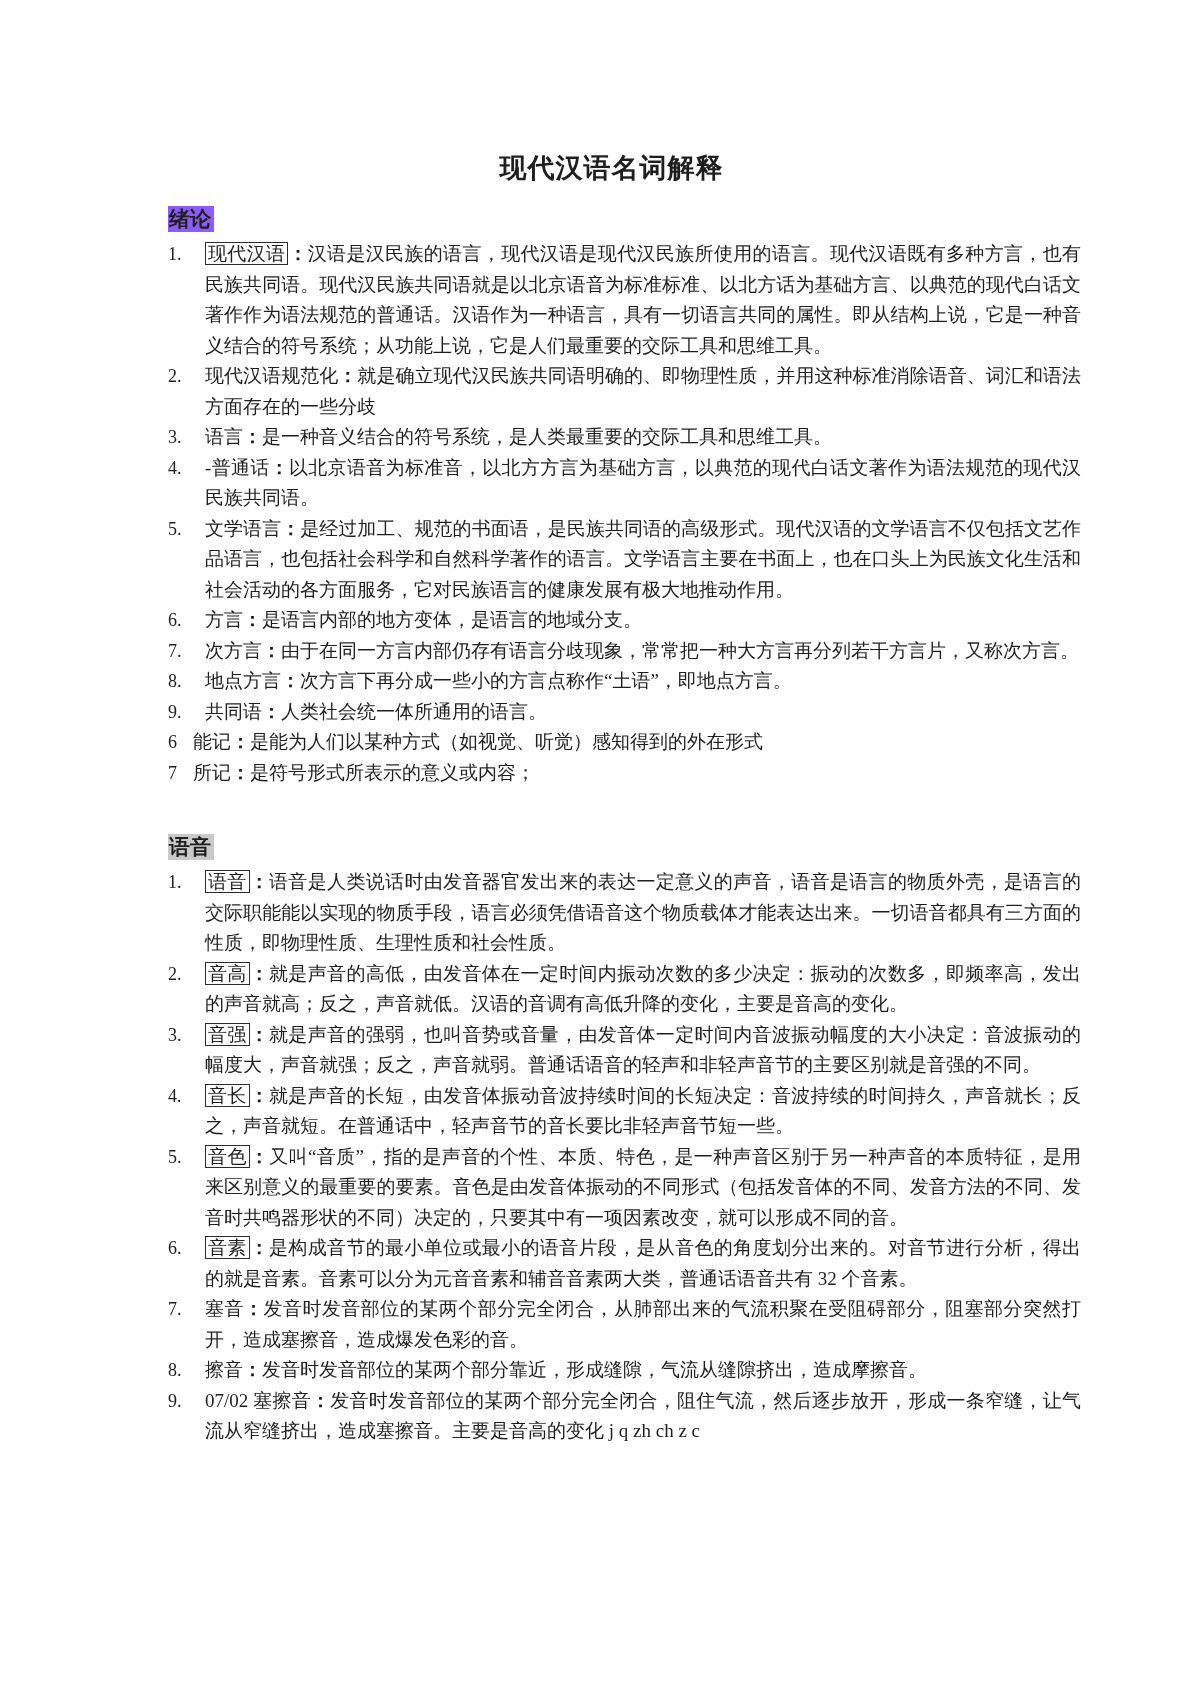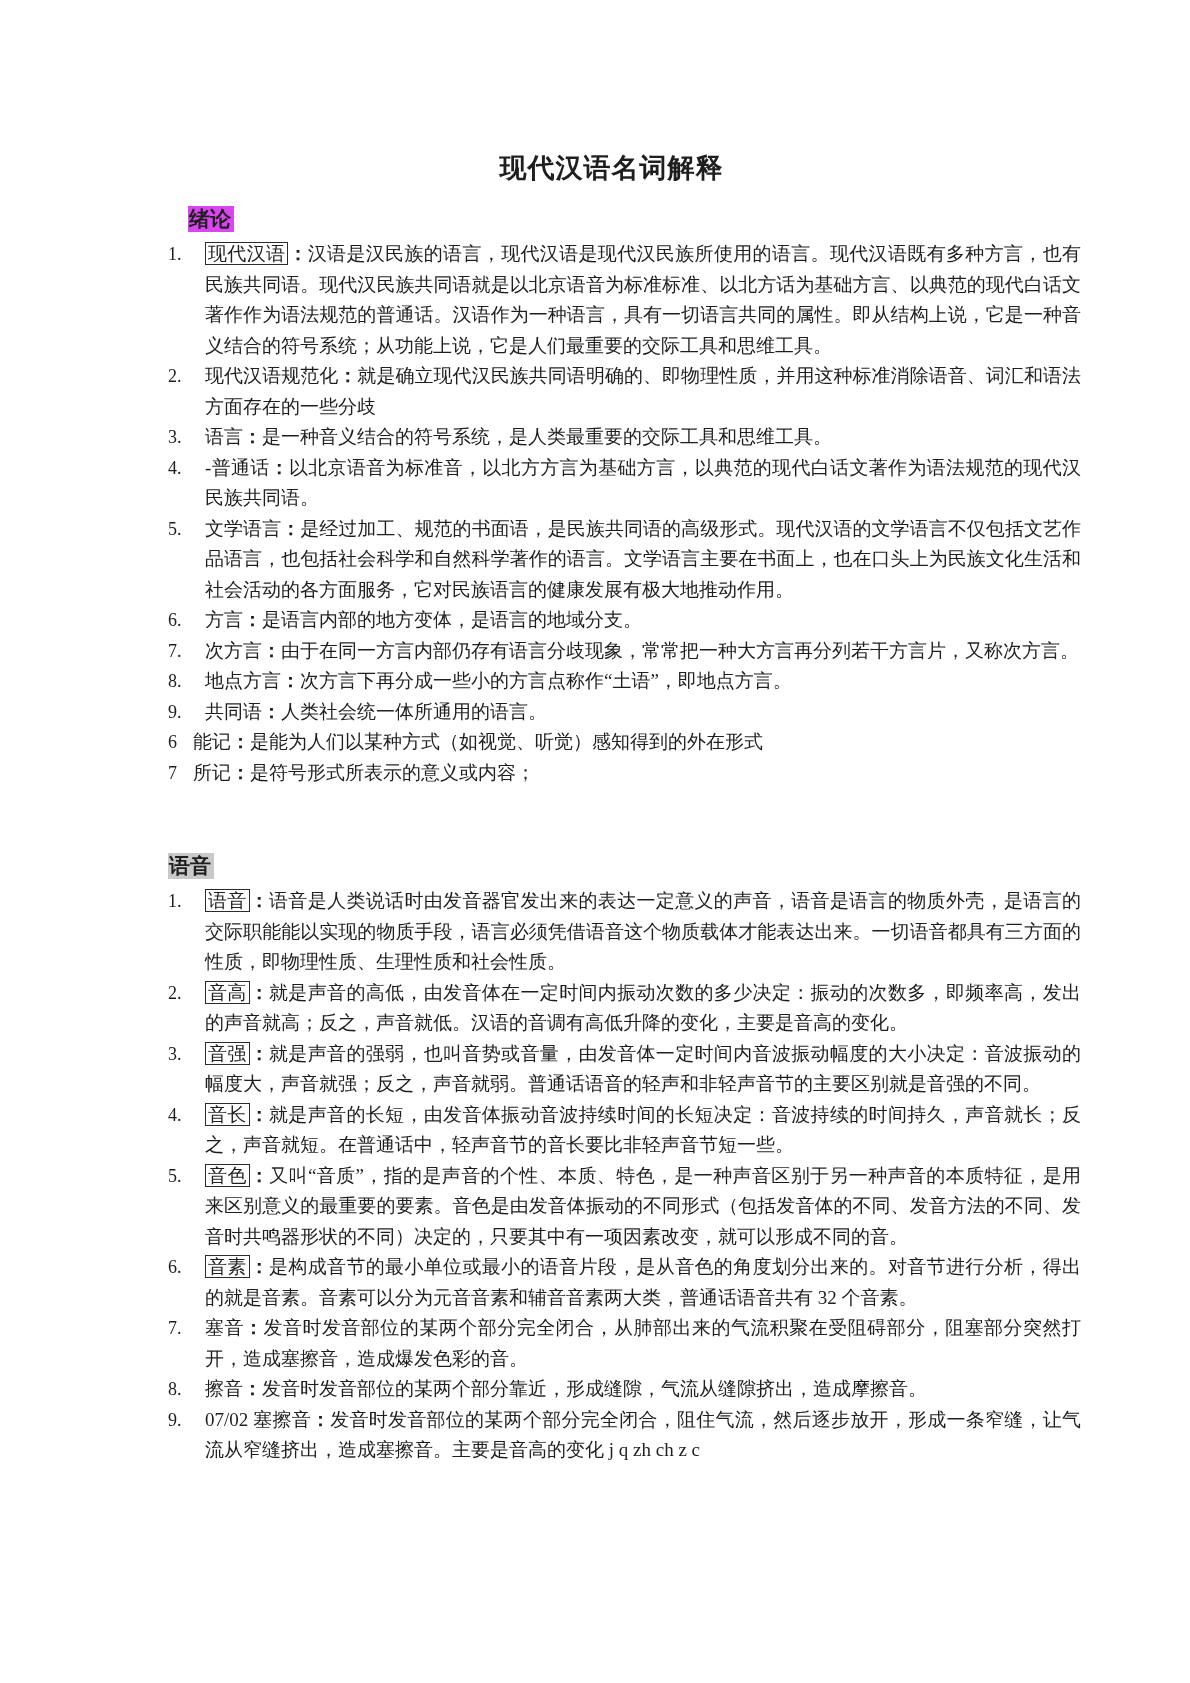--- a/index.html
+++ b/index.html
@@ -19,21 +19,21 @@
   }
   .doc-title {
     margin: 0 -142px 0 -168px;
     text-align: center;
     font-size: 27px;
     font-weight: 700;
     line-height: 36px;
     letter-spacing: 1px;
   }
   .section:first-of-type { margin-top: 20px; }
-  .section + .section { margin-top: 65px; }
+  .section + .section { margin-top: 46px; }
   .section-heading {
     display: inline-block;
     margin: 0;
     font-size: 21px;
     font-weight: 700;
     line-height: 26px;
     padding: 0 3px 0 1px;
     background: #c9c9c9;
   }
   .items { margin-top: 7px; }
@@ -60,21 +60,21 @@
   .colon { font-weight: 700; }
   .def { font-weight: 400; }
 </style>
 </head>
 <body>
 
 <div class="page">
   <h1 class="doc-title">现代汉语名词解释</h1>
   <div id="sections">
   <section class="section">
-    <div class="section-heading" style="background: #d946ef; margin-left: 20px;">绪论</div>
+    <div class="section-heading" style="background: #8b5cf6;">绪论</div>
     <div class="items">
   <div class="item">
     <span class="num">1.</span>
     <div class="content">
       <span class="prefix"></span><span class="term boxed">现代汉语</span><span class="colon">：</span><span class="def">汉语是汉民族的语言，现代汉语是现代汉民族所使用的语言。现代汉语既有多种方言，也有民族共同语。现代汉民族共同语就是以北京语音为标准标准、以北方话为基础方言、以典范的现代白话文著作作为语法规范的普通话。汉语作为一种语言，具有一切语言共同的属性。即从结构上说，它是一种音义结合的符号系统；从功能上说，它是人们最重要的交际工具和思维工具。</span>
     </div>
   </div>
 
   <div class="item">
     <span class="num">2.</span>

